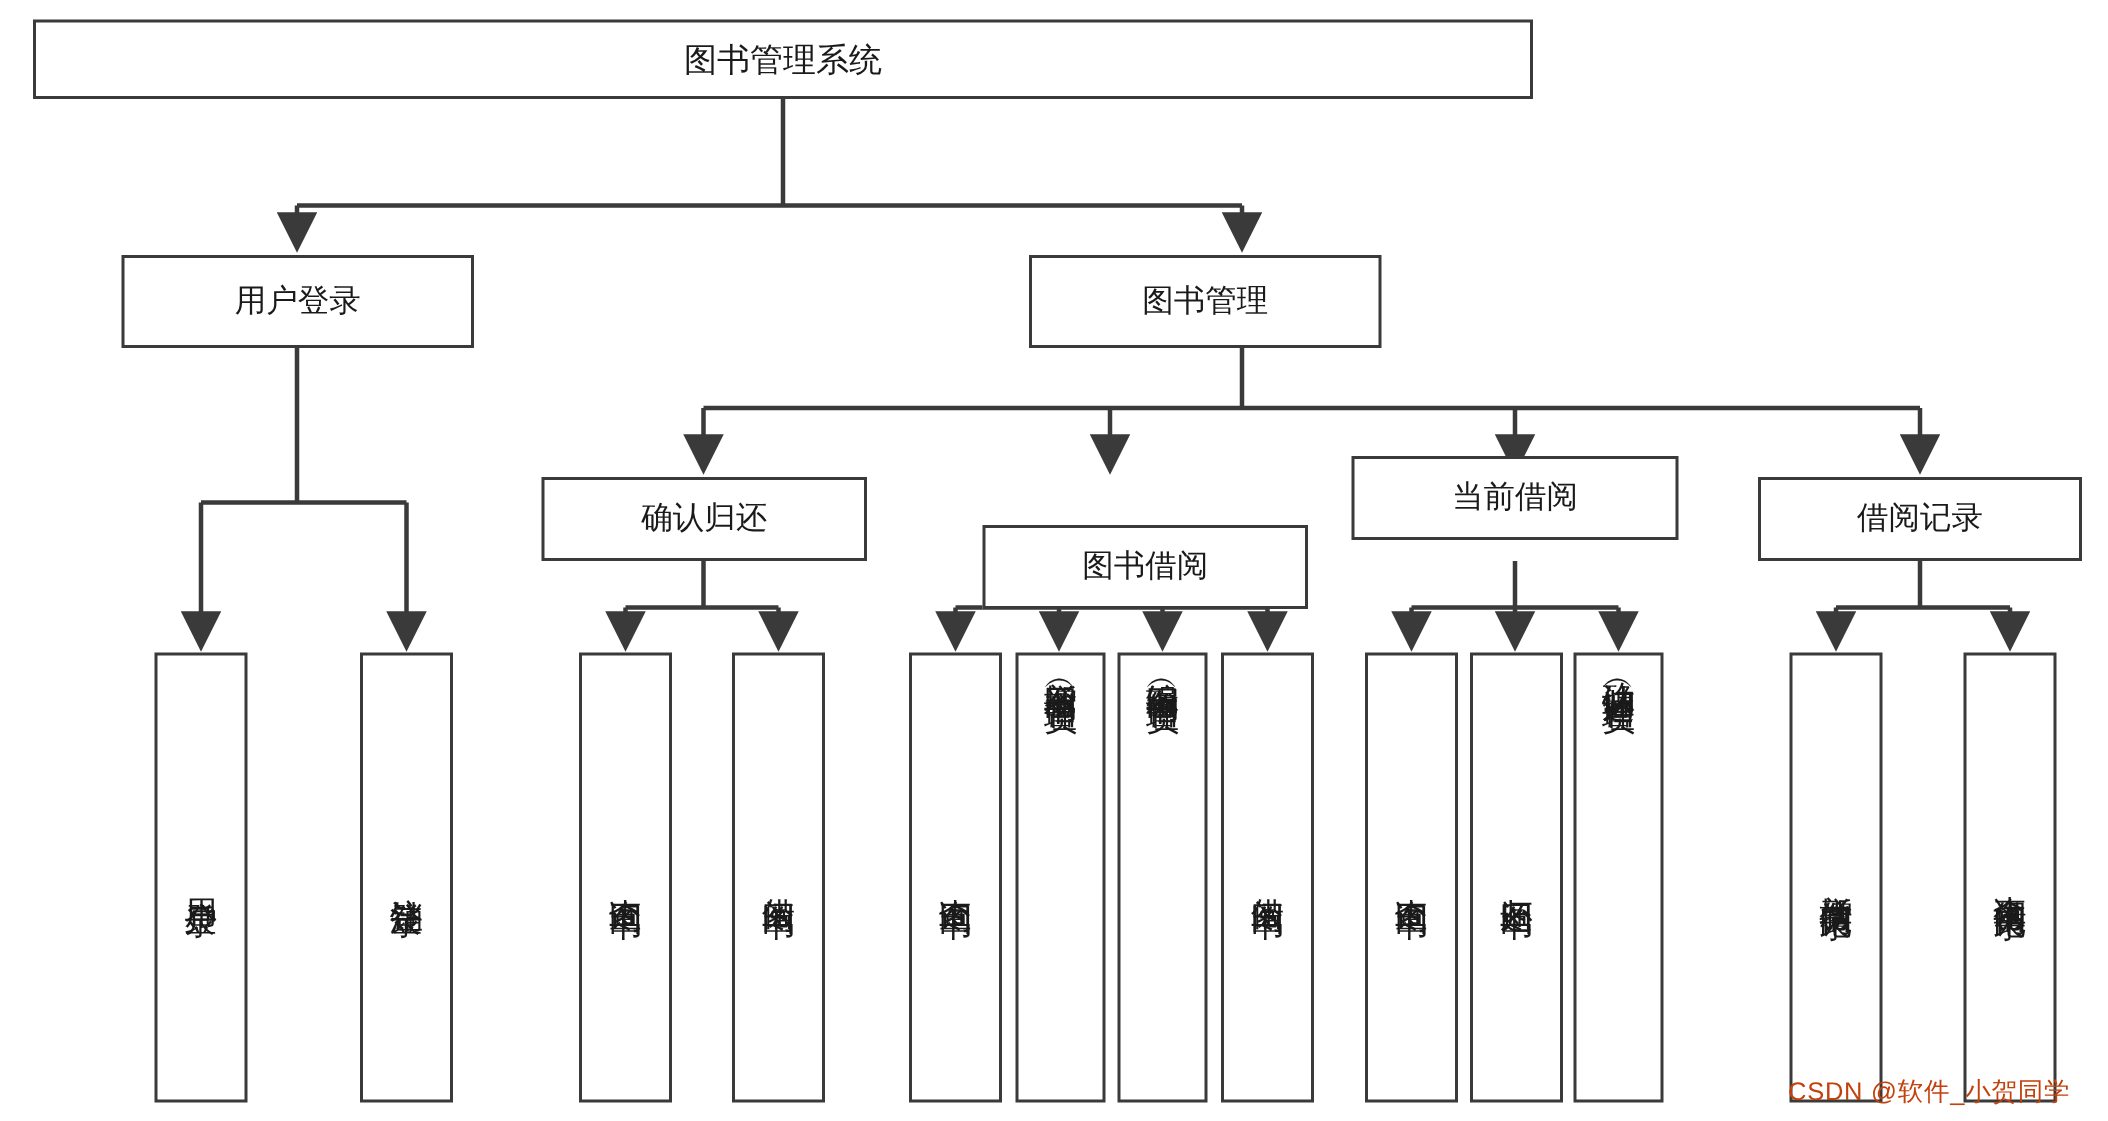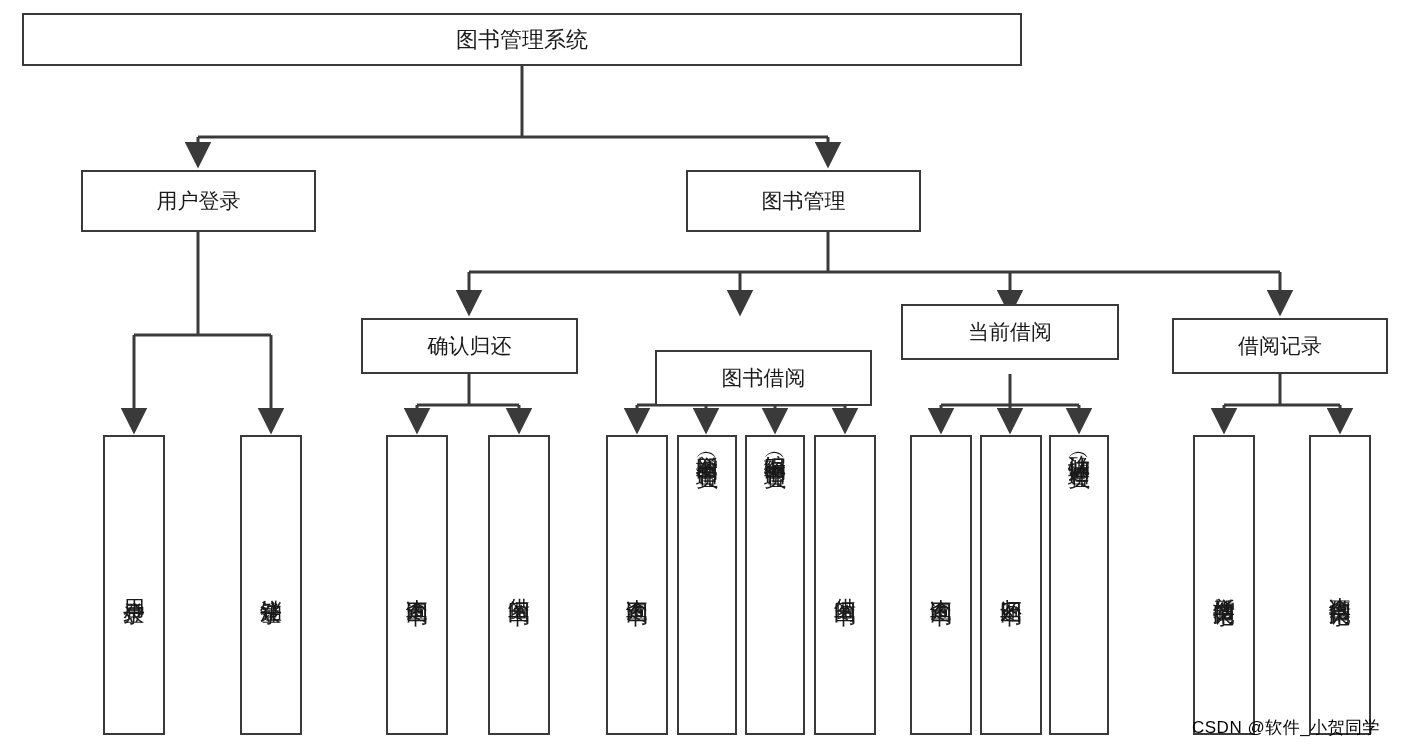--- a/index.html
+++ b/index.html
@@ -60,21 +60,21 @@
     line-height: 1;
   }
   .node-box.vertical.centered {
     align-items: center;
   }
   .watermark {
     position: absolute;
     left: 1192px;
     top: 716px;
     font-size: 17px;
-    color: #000000;
+    color: #c2410c;
     white-space: nowrap;
     letter-spacing: 0.5px;
   }
 </style>
 </head>
 <body>
 
 <div id="diagram-root">
 
   <svg class="diagram-svg" viewBox="0 0 1405 747">

